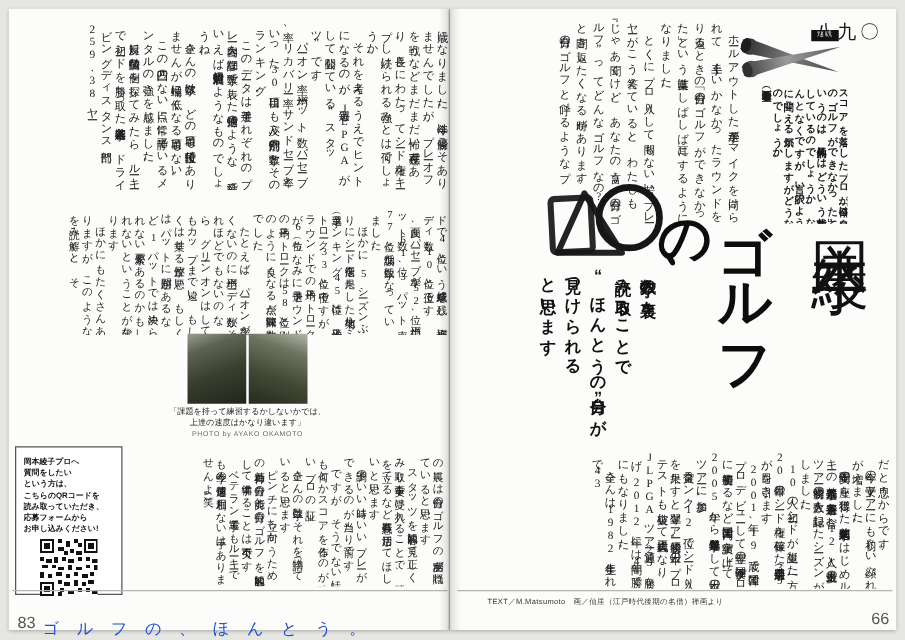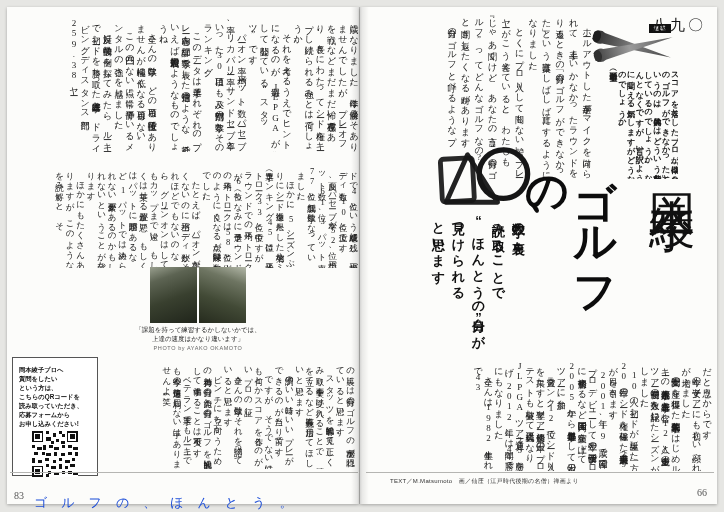--- a/index.html
+++ b/index.html
@@ -28,21 +28,21 @@
   #qrBox{position:absolute;left:12px;top:357px;width:86px;height:119px;border:1px solid #555;
      box-sizing:border-box;padding:7px 6px 4px;background:#fff;}
   #qrNote{font-size:6.3px;line-height:9px;font-weight:bold;white-space:pre-line;
      font-family:"Liberation Sans",sans-serif;color:#111;}
   #qrCode{display:block;margin:3px auto 0;width:46px;height:46px;}
   .rule{position:absolute;height:1px;background:#b5b5b2;}
   #ruleL{left:10px;top:472px;width:348px;}
   #ruleR{left:366px;top:472px;width:348px;}
   #footerTitle{position:absolute;left:34px;top:494px;font-size:13px;letter-spacing:14px;
      color:#1d4ed8;font-family:"Liberation Sans",sans-serif;white-space:nowrap;}
-  .pn{position:absolute;font-size:10px;color:#555;font-family:Liberation Serif, serif;}
+  .pn{position:absolute;font-size:13px;color:#555;font-family:Liberation Sans, sans-serif;}
   #pn83{left:14px;top:490px;}
   #pn82{left:697px;top:487px;}
   
   #serialBox{position:absolute;left:649px;top:24px;width:22px;height:9px;background:#111;color:#fff;
      font-size:5.5px;line-height:9px;text-align:center;letter-spacing:1px;font-family:"Liberation Sans",sans-serif;}
   #serialNum{position:absolute;left:652px;top:16px;font-size:15px;letter-spacing:3px;font-weight:500;color:#161616;}
   #tees{position:absolute;left:588px;top:22px;width:88px;height:52px;}
   #question{left:598px;top:66px;width:80px;height:113px;font-size:8px;line-height:8.8px;
      font-family:"Liberation Sans",sans-serif;font-weight:600;letter-spacing:.2px;}
   #answerOpen{left:427px;top:12px;width:166px;height:167px;font-size:9px;line-height:13.5px;letter-spacing:.5px;}

